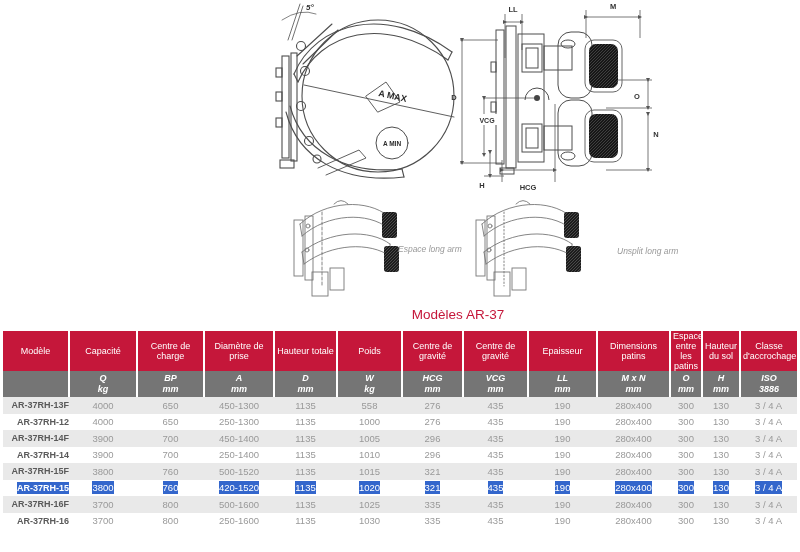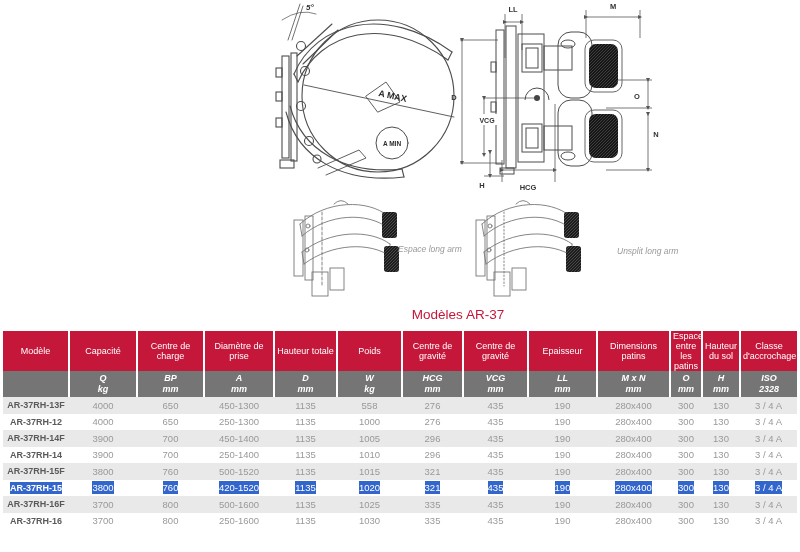--- a/index.html
+++ b/index.html
@@ -38,21 +38,21 @@
   .unit-row th:first-child { border-left:none; }
   .unit-row .sym, .unit-row .unit { line-height:11px; }
   .sub-row td {
     height:16px; text-align:center; background:#fff;
     color:var(--header-red,#C5173A); font-weight:bold; font-size:11px; line-height:15px;
   }
   .data-row td {
     height:16.5px; text-align:center; vertical-align:middle;
     font-size:9.5px; color:var(--value-gray,#999); padding:0; background:#fff;
   }
-  .data-row td.model-cell { font-weight:bold; color:var(--model-gray,#5a5a5a); font-size:9px; }
+  .data-row td.model-cell { font-weight:bold; color:var(--model-gray,#5a5a5a); font-size:9px;text-align:right; }
   .data-row.shaded td { background:var(--stripe-gray,#e9e9e9); }
   .data-row .val { display:inline-block; }
   .data-row.selected td { background:#fff; }
   .data-row.selected .val {
     background:var(--selection-blue,#3366CC); color:#fff; padding:1px 0;
   }
   svg text { font-family:"Liberation Sans", sans-serif; }
 </style>
 </head>
 <body>
@@ -324,21 +324,21 @@
           <th class="ucell">
             <div class="sym">O</div>
             <div class="unit">mm</div>
           </th>
           <th class="ucell">
             <div class="sym">H</div>
             <div class="unit">mm</div>
           </th>
           <th class="ucell">
             <div class="sym">ISO</div>
-            <div class="unit">2328</div>
+            <div class="unit">3886</div>
           </th>
         </tr>
         <tr class="data-row shaded">
           <td class="model-cell"><span class="val">AR-37RH-13F</span></td>
           <td class="data-cell"><span class="val">4000</span></td>
           <td class="data-cell"><span class="val">650</span></td>
           <td class="data-cell"><span class="val">450-1300</span></td>
           <td class="data-cell"><span class="val">1135</span></td>
           <td class="data-cell"><span class="val">558</span></td>
           <td class="data-cell"><span class="val">276</span></td>

